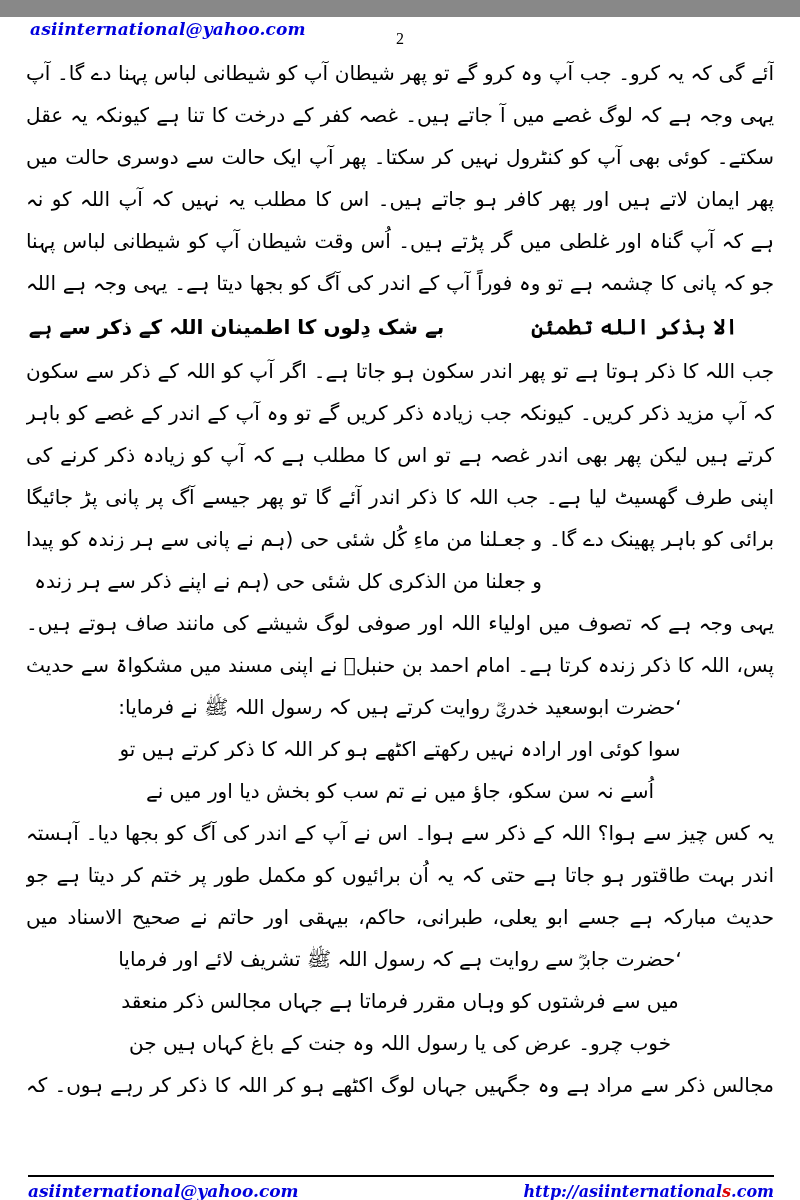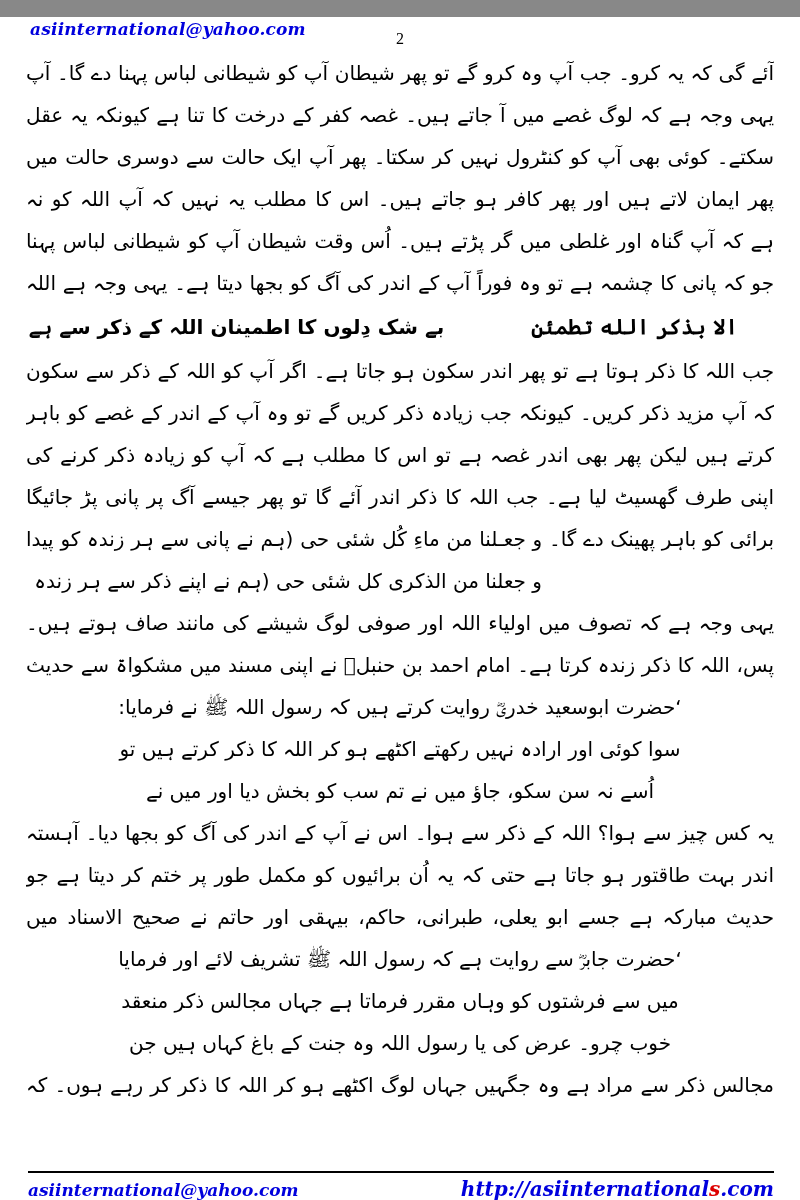--- a/index.html
+++ b/index.html
@@ -76,21 +76,21 @@
     align-items:baseline;
   }
   .footer-email {
     font-family:"DejaVu Serif", serif;
     font-style:italic; font-weight:bold;
     font-size:17px; color:#0000dd;
   }
   .footer-url {
     font-family:"DejaVu Serif", serif;
     font-style:italic; font-weight:bold;
-    font-size:20px; color:#0000dd;
+    font-size:16px; color:#0000dd;
   }
   .footer-url .red { color:#dd0000; }
 </style>
 </head>
 <body>
 
 <div class="page">
 
   <div class="header-email">asiinternational@yahoo.com</div>
   <div class="page-num">2</div>

